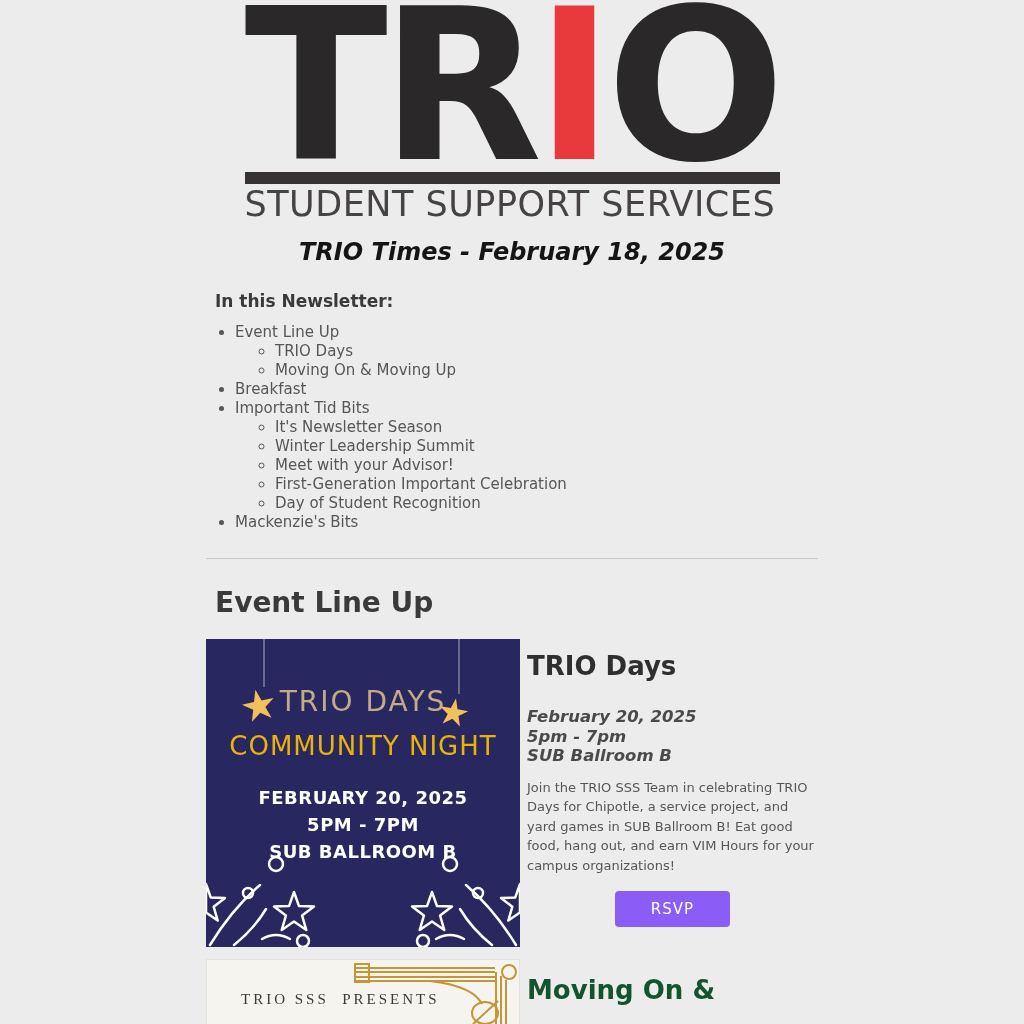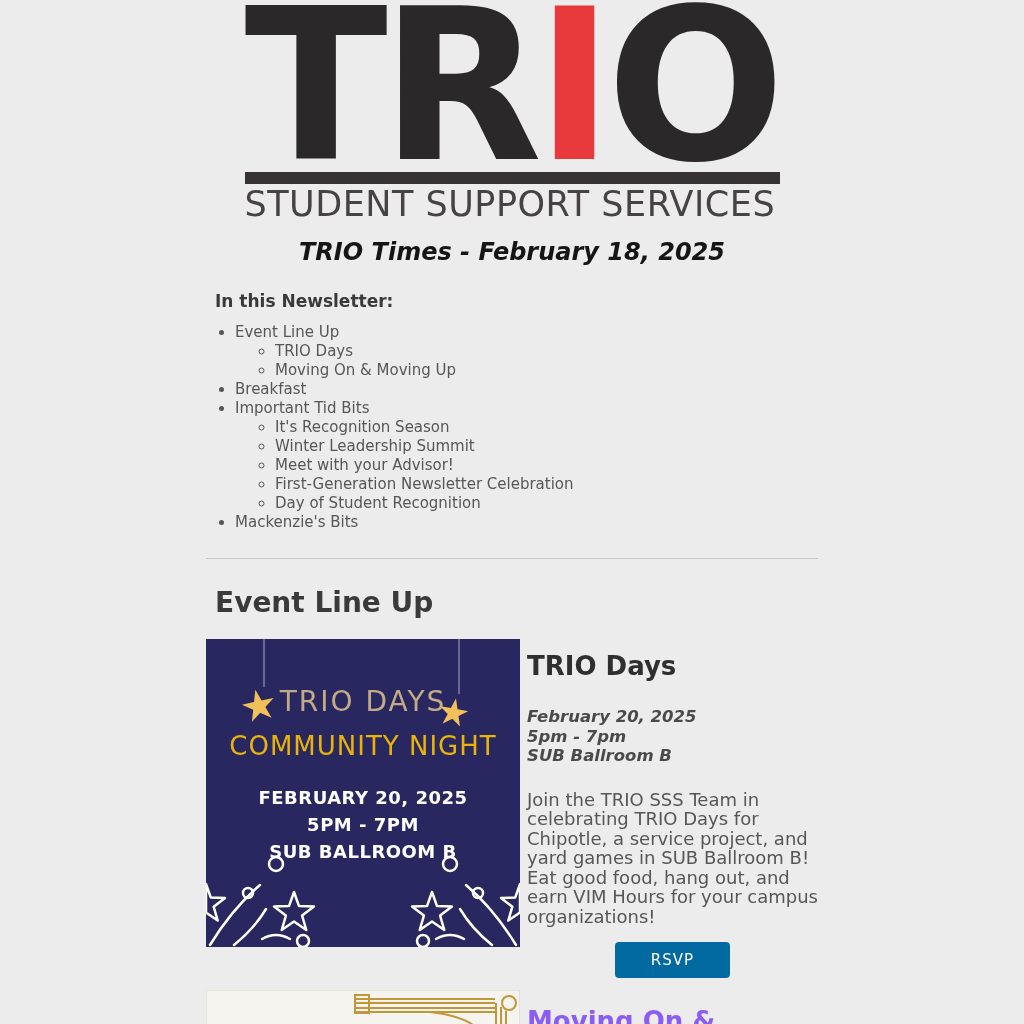--- a/index.html
+++ b/index.html
@@ -80,40 +80,40 @@
     letter-spacing: 0.5px; position: relative; z-index: 2;
   }
   .fireworks { position: absolute; left: 0; bottom: 0; z-index: 1; }
 
   
   .event-title { margin-top: 12px; font-size: 26px; font-weight: bold; color: #2f2f2f; }
   .event-meta {
     margin-top: 26px; font-size: 16.5px; font-weight: bold; font-style: italic;
     color: #4a4a4a; line-height: 19.5px;
   }
-  .event-desc { margin-top: 24px; font-size: 18px; color: #565656; line-height: 19.5px; }
+  .event-desc { margin-top: 12px; font-size: 13px; color: #565656; line-height: 19.5px; }
   .rsvp-wrap { text-align: center; margin-top: 16px; }
   .rsvp-button {
-    display: inline-block; background: #0369a1; color: #ffffff;
+    display: inline-block; background: #8b5cf6; color: #ffffff;
     font-family: inherit; font-size: 15px; letter-spacing: 1px;
     padding: 9px 36px; border: none; border-radius: 4px; cursor: pointer;
   }
 
   
   .promo-card {
     position: relative; width: 314px; height: 120px;
     background: #f5f4ee; overflow: hidden; cursor: pointer;
     border: 1px solid #e4e2da;
   }
   .promo-kicker {
     position: absolute; left: 34px; top: 31px;
     font-size: 15px; letter-spacing: 3px; color: #3b3b3b; white-space: pre; font-family: Liberation Serif, serif;
   }
   .deco-svg { position: absolute; right: 0; top: 0; }
-  .event-title2 { margin-top: 16px; font-size: 26px; font-weight: bold; color: #8b5cf6; }
+  .event-title2 { margin-top: 16px; font-size: 26px; font-weight: bold; color: #14532d; }
 </style>
 </head>
 <body>
 
 <div class="container">
 
   <div class="logo">
     <div class="logo-word">
       <span>TR</span>
         <span class="accent">I</span>
@@ -132,24 +132,24 @@
         <span>Event Line Up</span>
         <ul>
           <li><span>TRIO Days</span></li>
           <li><span>Moving On &amp; Moving Up</span></li>
         </ul>
       </li>
       <li><span>Breakfast</span></li>
       <li>
         <span>Important Tid Bits</span>
         <ul>
-          <li><span>It's Recognition Season</span></li>
+          <li><span>It's Newsletter Season</span></li>
           <li><span>Winter Leadership Summit</span></li>
           <li><span>Meet with your Advisor!</span></li>
-          <li><span>First-Generation Newsletter Celebration</span></li>
+          <li><span>First-Generation Important Celebration</span></li>
           <li><span>Day of Student Recognition</span></li>
         </ul>
       </li>
       <li><span>Mackenzie's Bits</span></li>
     </ul>
   </div>
 
   <hr class="divider">
 
   <div class="section-heading">Event Line Up</div>

